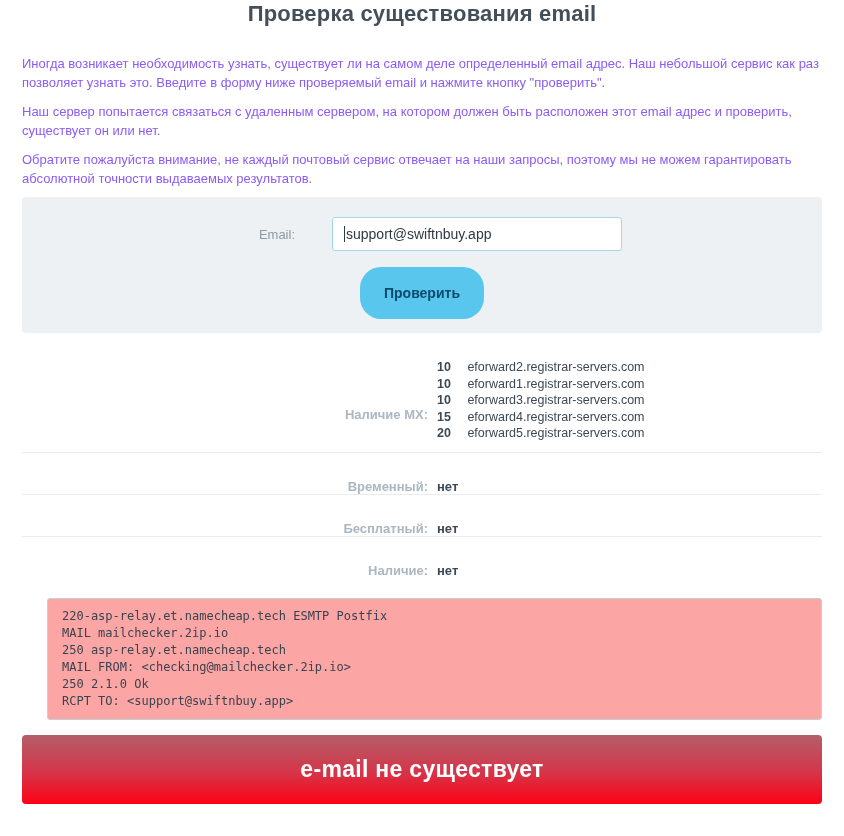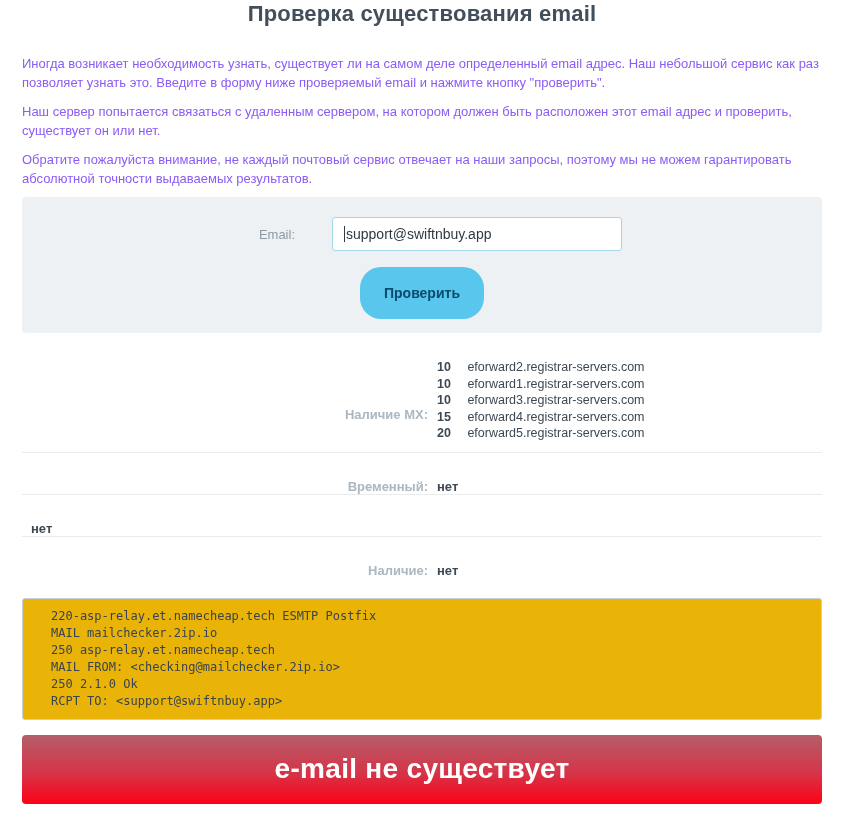--- a/index.html
+++ b/index.html
@@ -129,43 +129,44 @@
     height: 41px;
     border-bottom: 1px solid #e8ecee;
   }
   .rows-container .result-row:last-child { border-bottom: none; }
   
   .smtp-log {
     margin-top: 20px;
     border: 1px solid #c6cfd6;
     border-radius: 3px;
     box-sizing: border-box;
-    padding: 9px 28px;
-    background: #eab308;
+    padding: 9px 14px;
+    background: #fca5a5;
+    margin-left: 25px;
   }
   .log-line {
     font-family: "DejaVu Sans Mono", "Liberation Mono", monospace;
     font-size: 12px;
     line-height: 17px;
     color: #39444e;
     white-space: pre;
   }
   
   .verdict-banner {
     margin-top: 15px;
     height: 69px;
     border-radius: 4px;
     background: linear-gradient(180deg, #b45e6a 0%, #d63448 55%, #fd0116 100%);
     display: flex;
     align-items: center;
     justify-content: center;
   }
   .verdict-text {
     color: #ffffff;
-    font-size: 28px;
+    font-size: 23px;
     font-weight: bold;
     letter-spacing: 0.3px;
   }
 </style>
 </head>
 <body>
 
 <div class="container">
 
   <h1 class="page-title">Проверка существования email</h1>
@@ -199,20 +200,21 @@
           <div class="mx-line"><b>20</b> <span>eforward5.registrar-servers.com</span></div>
         </div>
     </div>
 
     <div class="rows-container">
         <div class="result-row">
         <div class="label-col">Временный:</div>
         <div class="value-col">нет</div>
       </div>
         <div class="result-row">
+        <div class="label-col">Бесплатный:</div>
         <div class="value-col">нет</div>
       </div>
         <div class="result-row">
         <div class="label-col">Наличие:</div>
         <div class="value-col">нет</div>
       </div>
       </div>
 
   </div>
 

